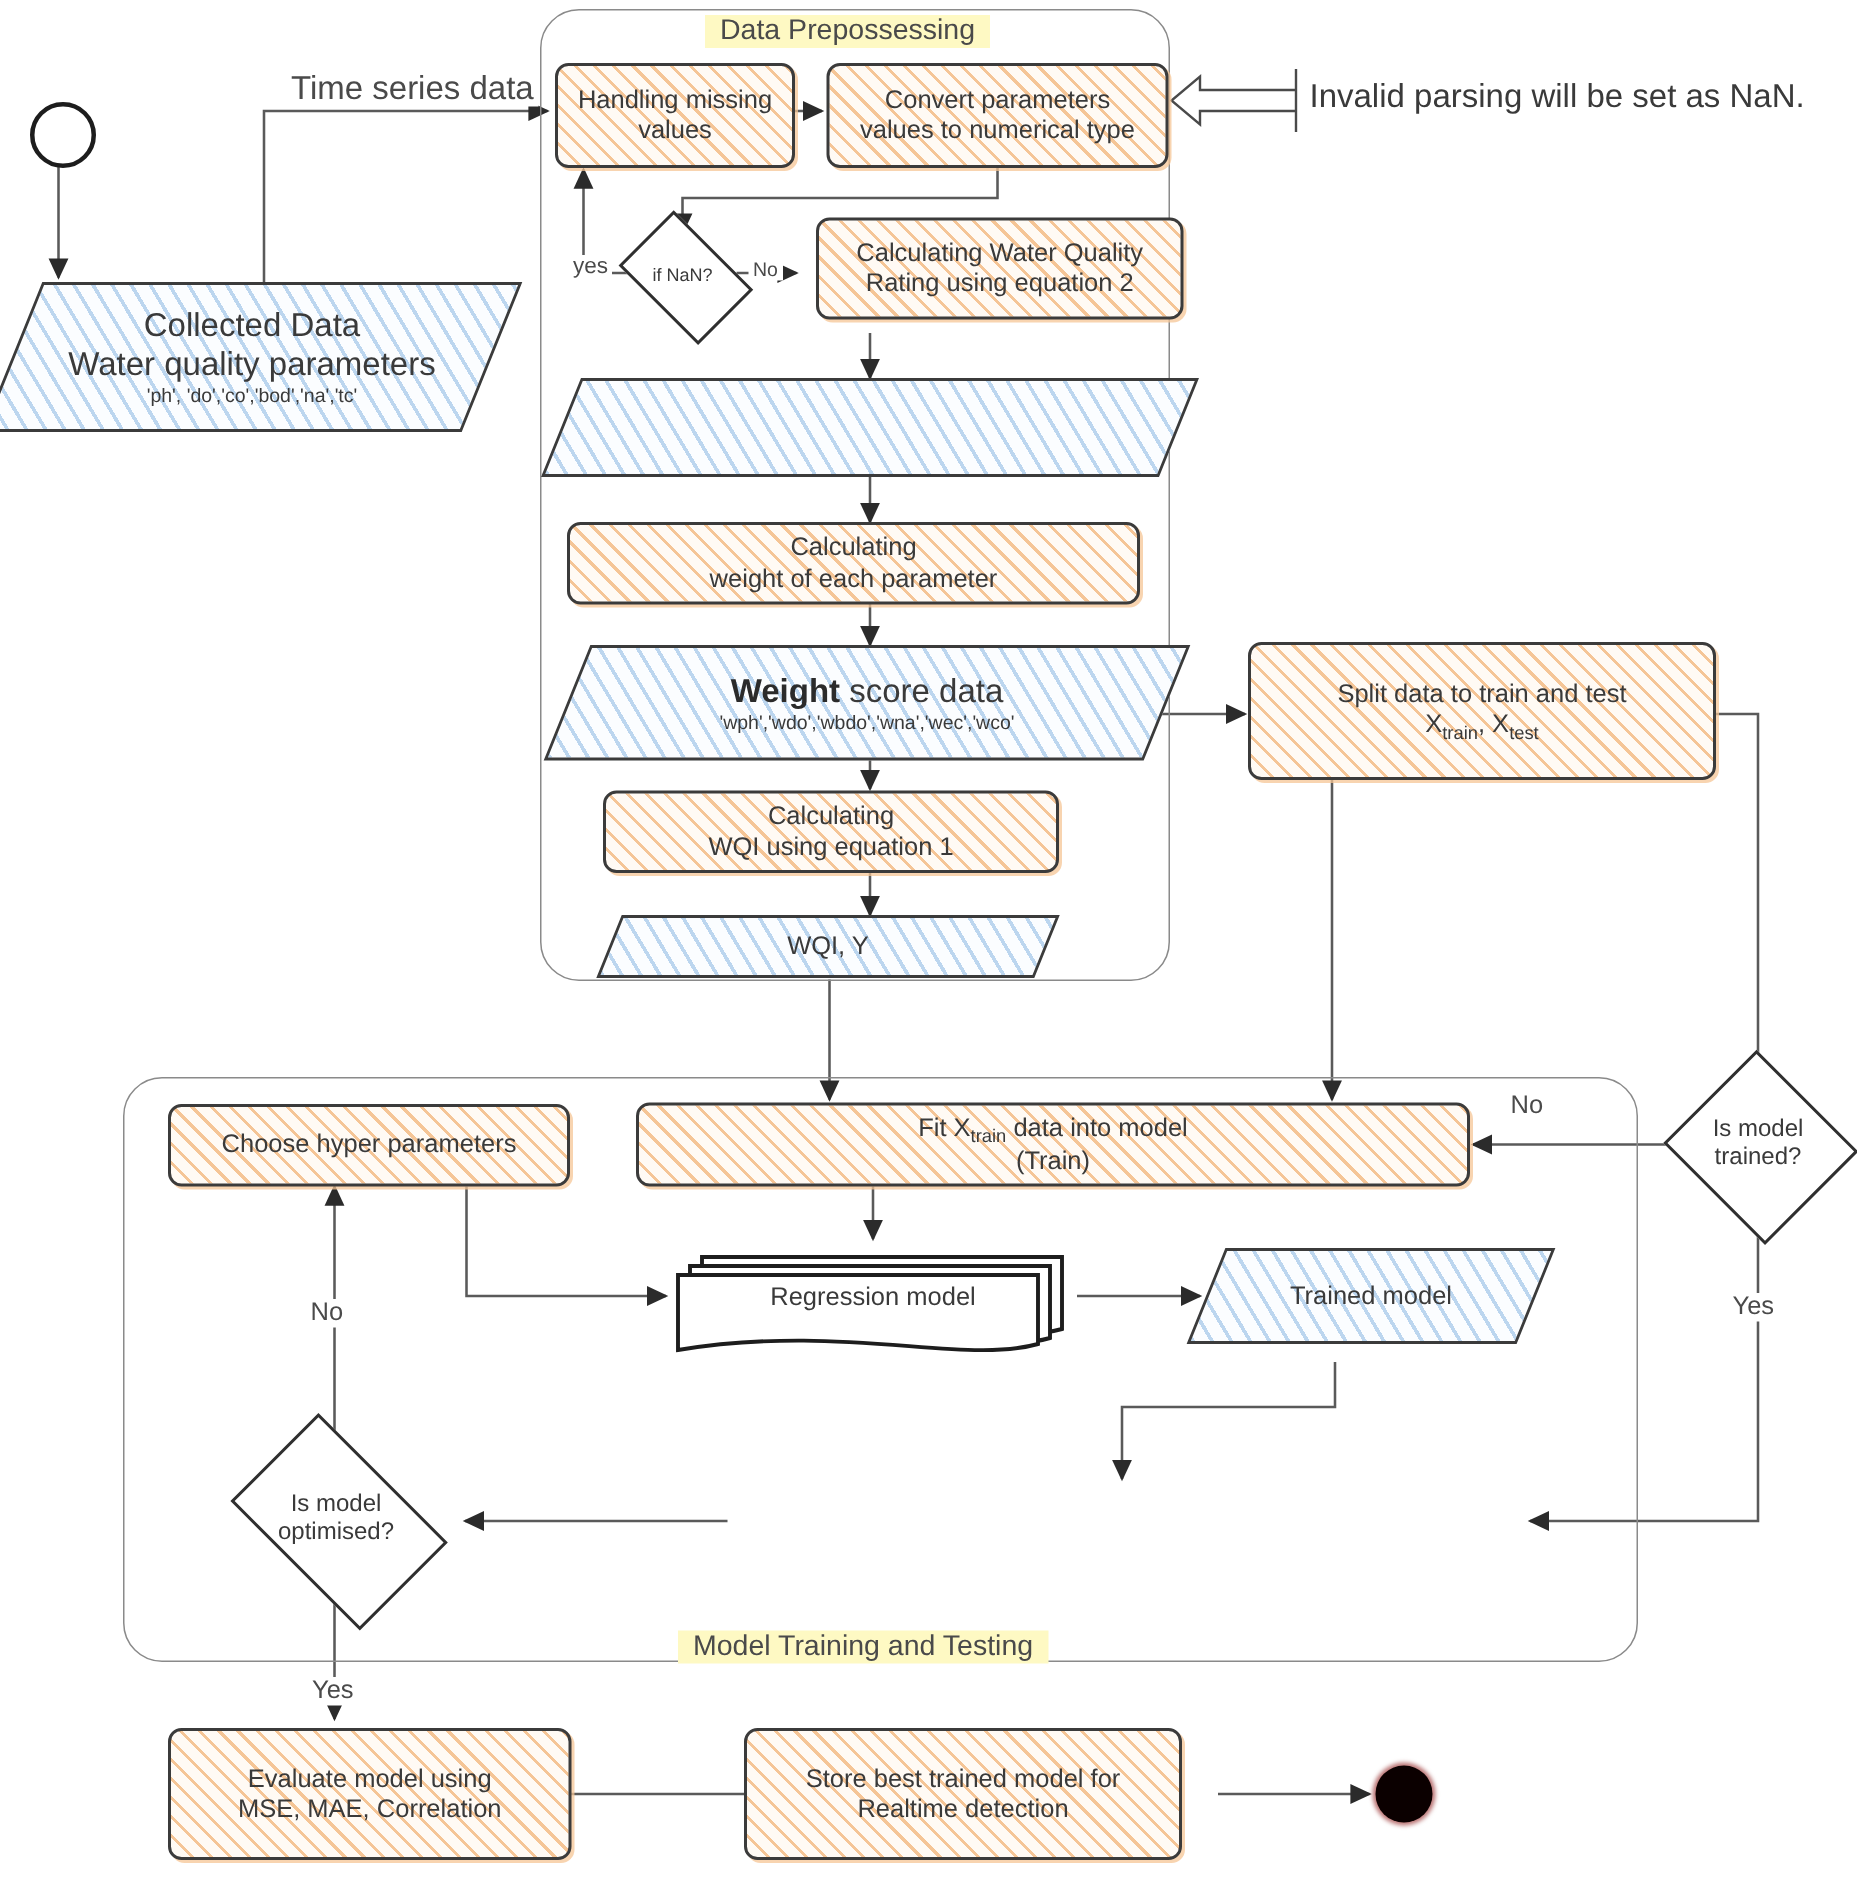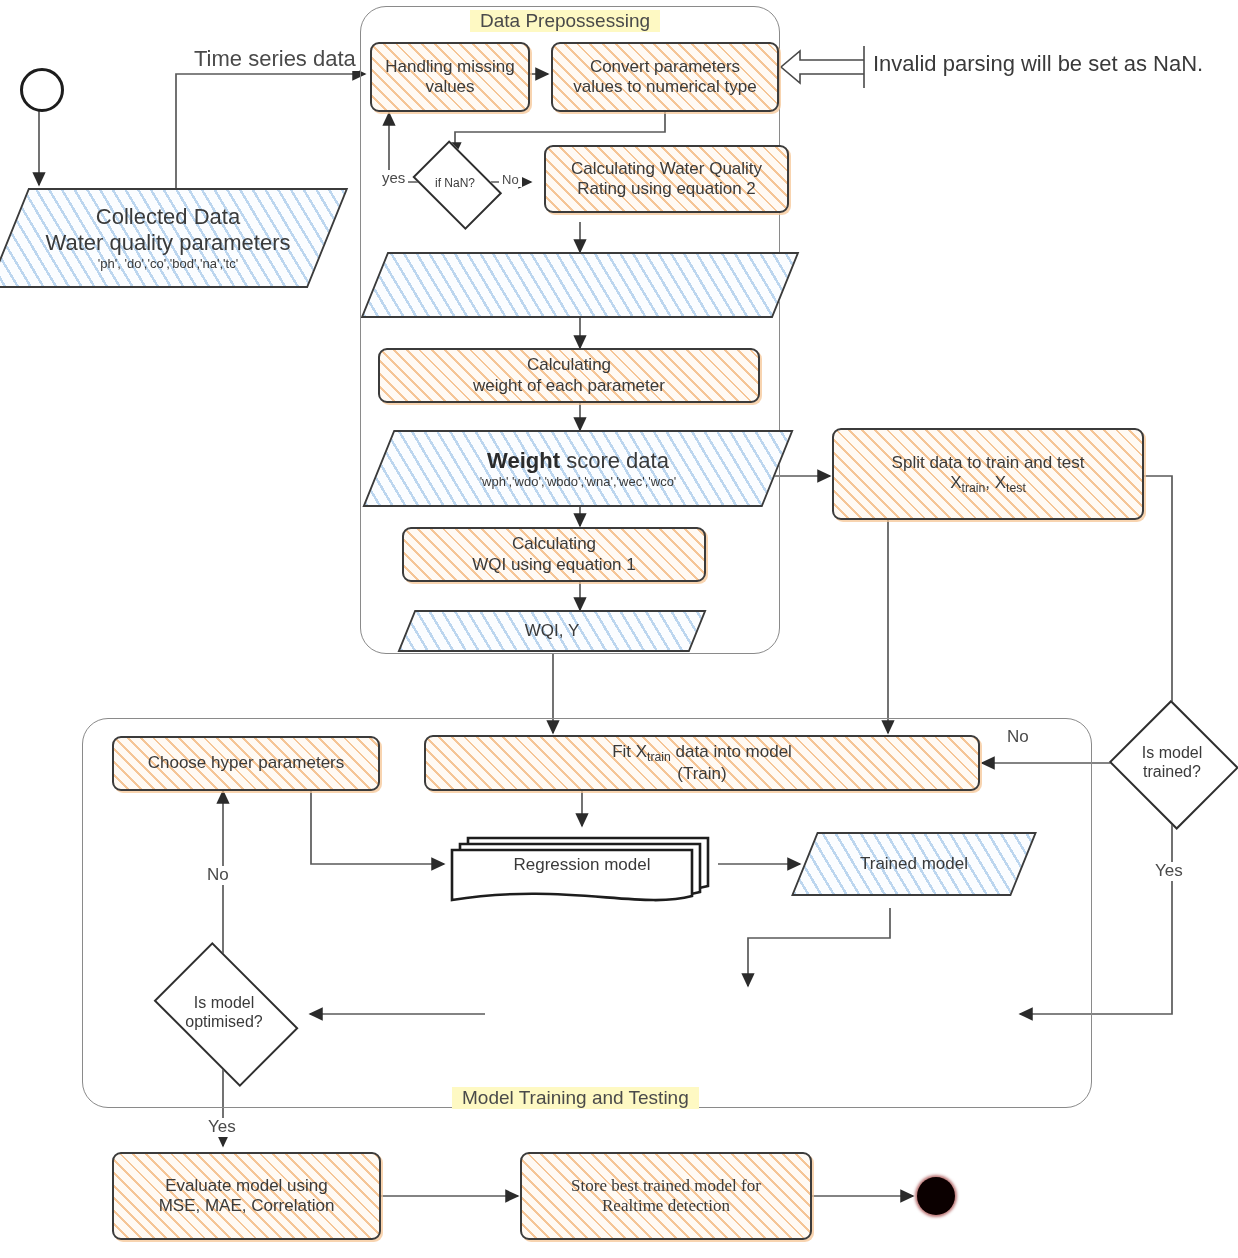--- a/index.html
+++ b/index.html
@@ -332,21 +332,21 @@
     </div>
   </div>
 
   <div class="node process" style="left:112px; top:1152px; width:269px; height:88px;">
     <div class="lbl">
       <div class="t17">Evaluate model using</div>
       <div class="t17">MSE, MAE, Correlation</div>
     </div>
   </div>
 
-  <div class="node process" style="left:520px; top:1152px; width:292px; height:88px;font-family:Liberation Serif, serif;">
+  <div class="node process" style="left:496px; top:1152px; width:292px; height:88px;">
     <div class="lbl">
       <div class="t17">Store best trained model for</div>
       <div class="t17">Realtime detection</div>
     </div>
   </div>
 
   <div class="end-node" style="left:917px; top:1177px;"></div>
 
   <div class="edge-label t18" style="left:191px; top:47px;">Time series data</div>
 

